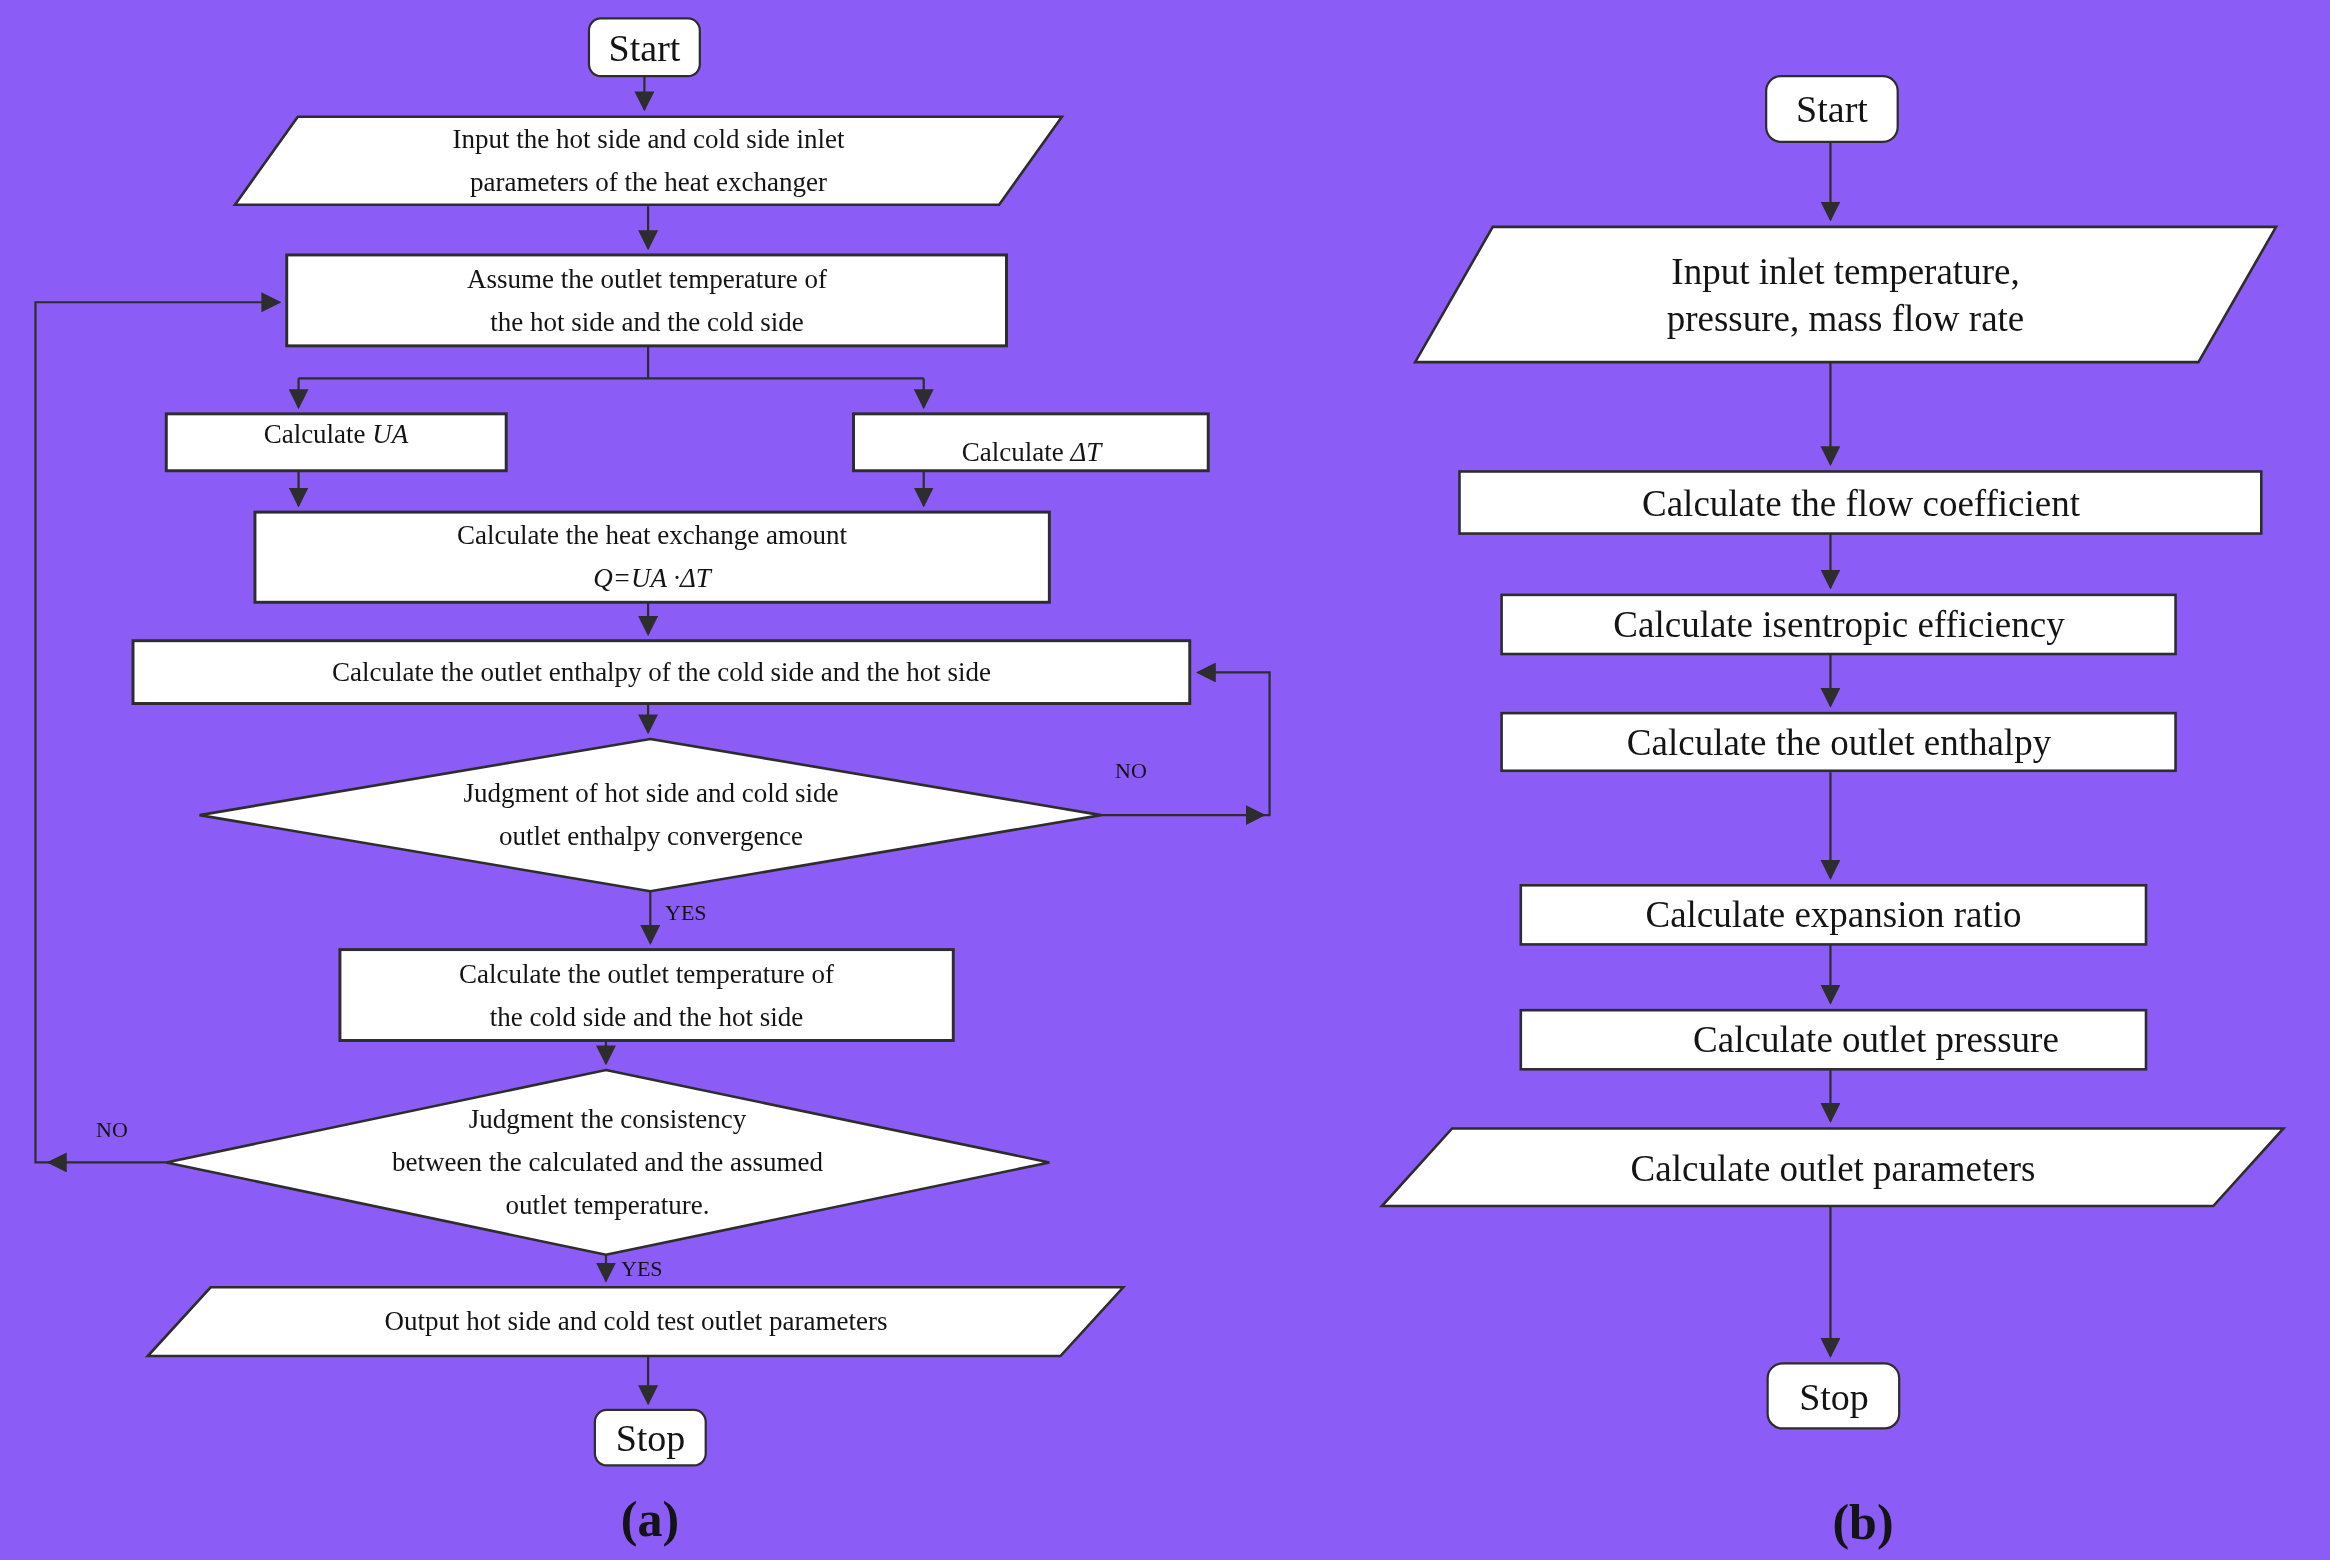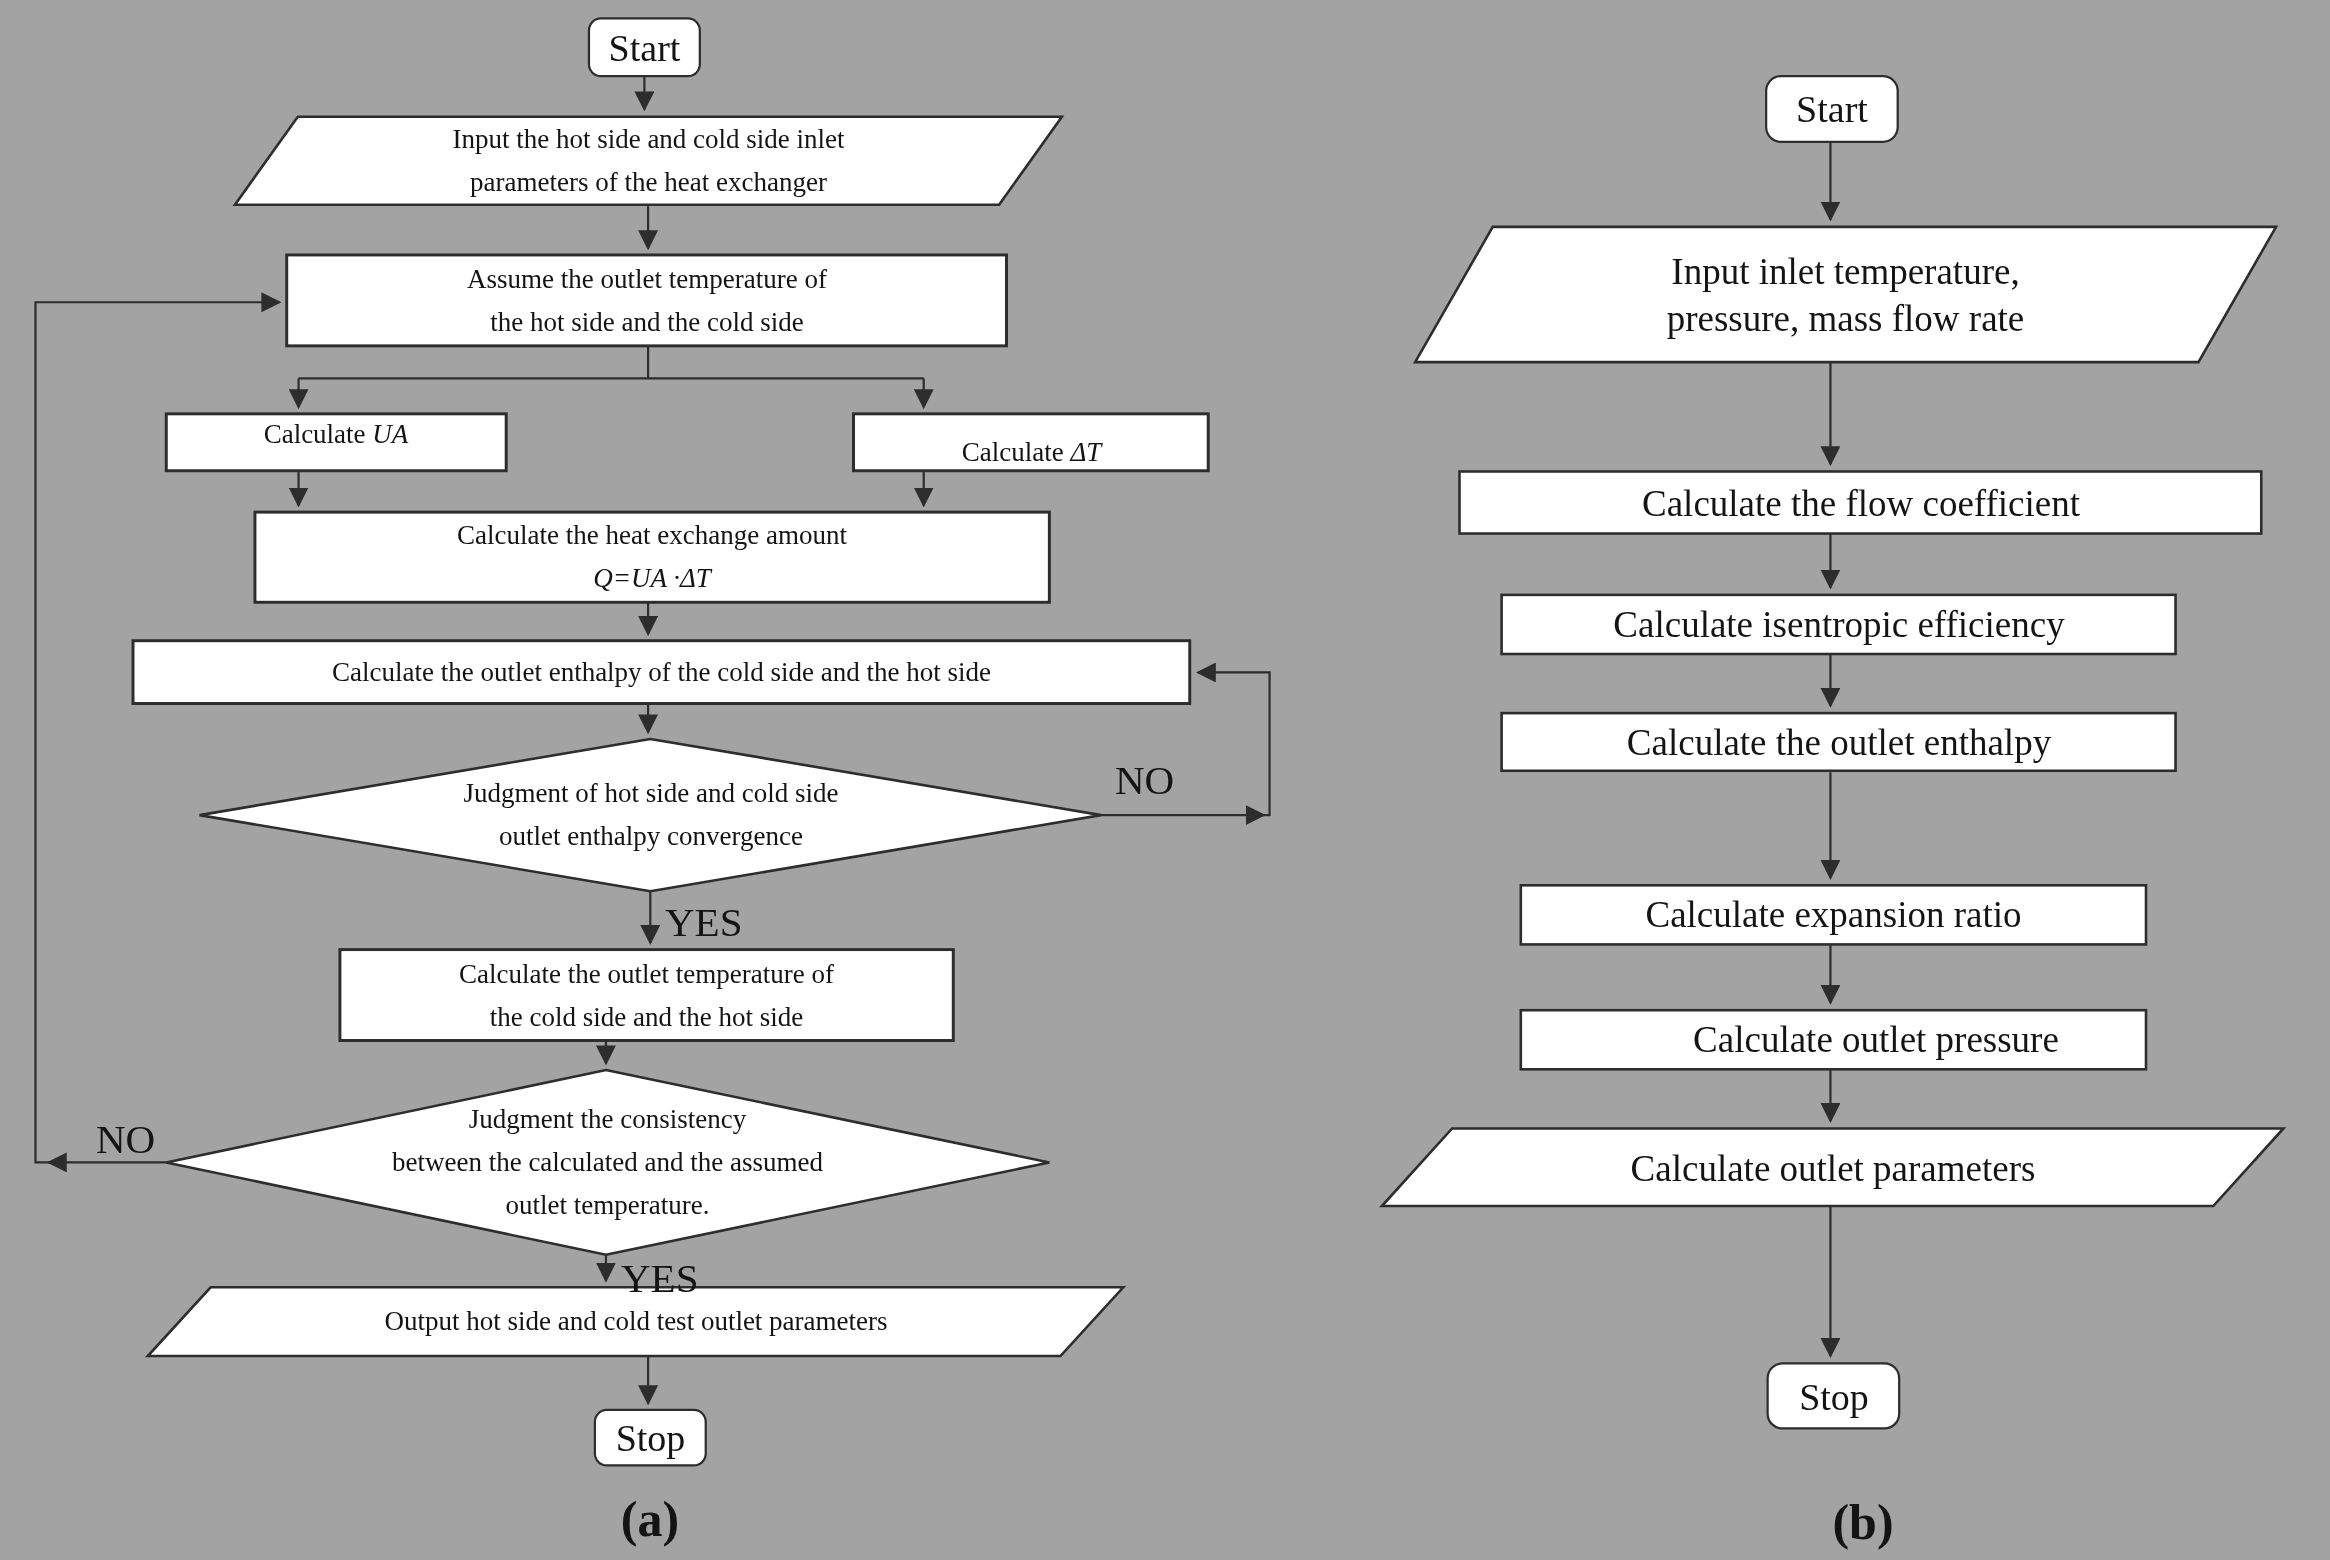--- a/index.html
+++ b/index.html
@@ -1,37 +1,37 @@
 <!DOCTYPE html>
 <html style="font-size:12px"><head>
 <meta charset="utf-8">
 <style>
   html,body{margin:0;padding:0;background:#ffffff;}
   #canvas{
     position:relative;
     width:2330px;height:1560px;
-    background:#a3a3a3;
+    background:#8b5cf6;
     font-family:"Liberation Serif","DejaVu Serif",serif;
     color:#141414;
     overflow:hidden;
   }
   #flow-svg{position:absolute;left:0;top:0;width:2330px;height:1560px;}
   .lbl{
     position:absolute;
     display:flex;flex-direction:column;
     align-items:center;justify-content:center;
     text-align:center;
     pointer-events:none;
   }
   .t46{font-size:27px;line-height:43px;}
   .t50{font-size:37px;line-height:47px;align-items:center;}
   .t52{font-size:38px;line-height:1;}
   .edge{
     position:absolute;
-    font-size:41px;line-height:1;
+    font-size:22px;line-height:1;
     pointer-events:none;
   }
   .cap{font-size:50px;font-weight:bold;line-height:1;}
   .math{font-style:italic;}
 </style>
 </head>
 <body>
 
 <div id="canvas">
 

